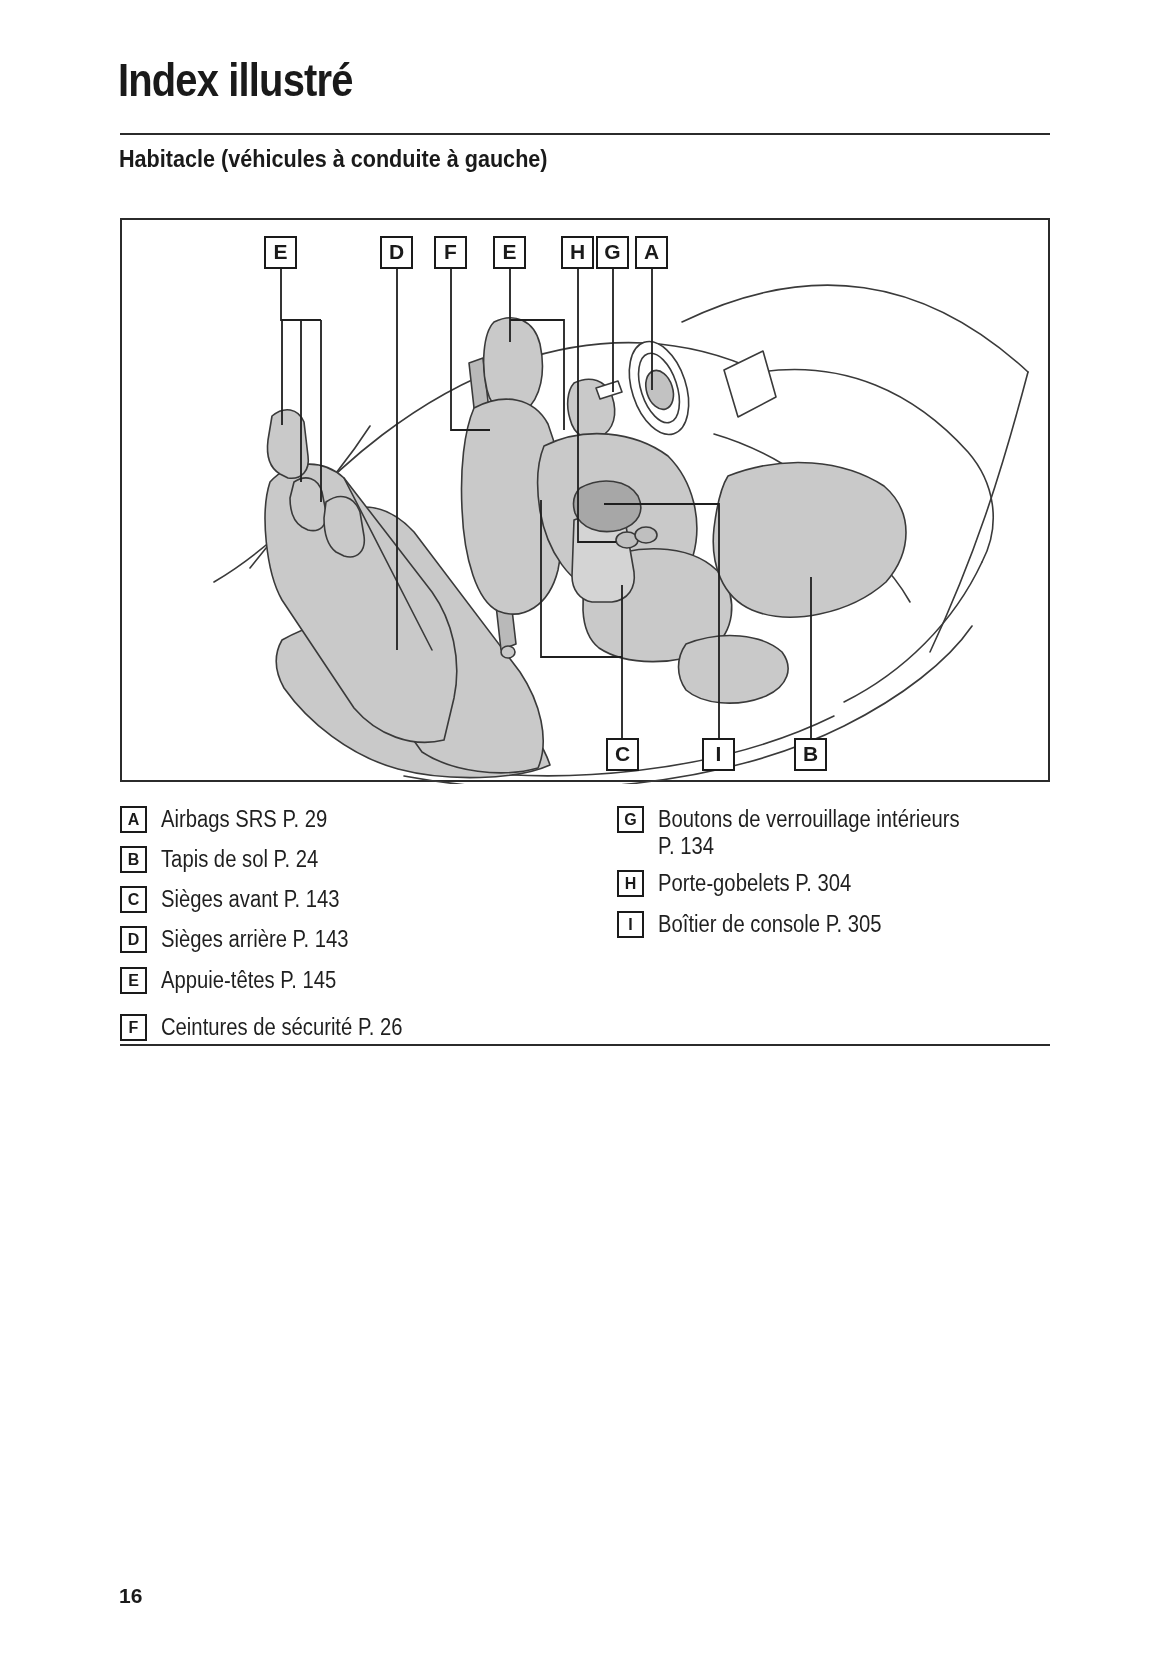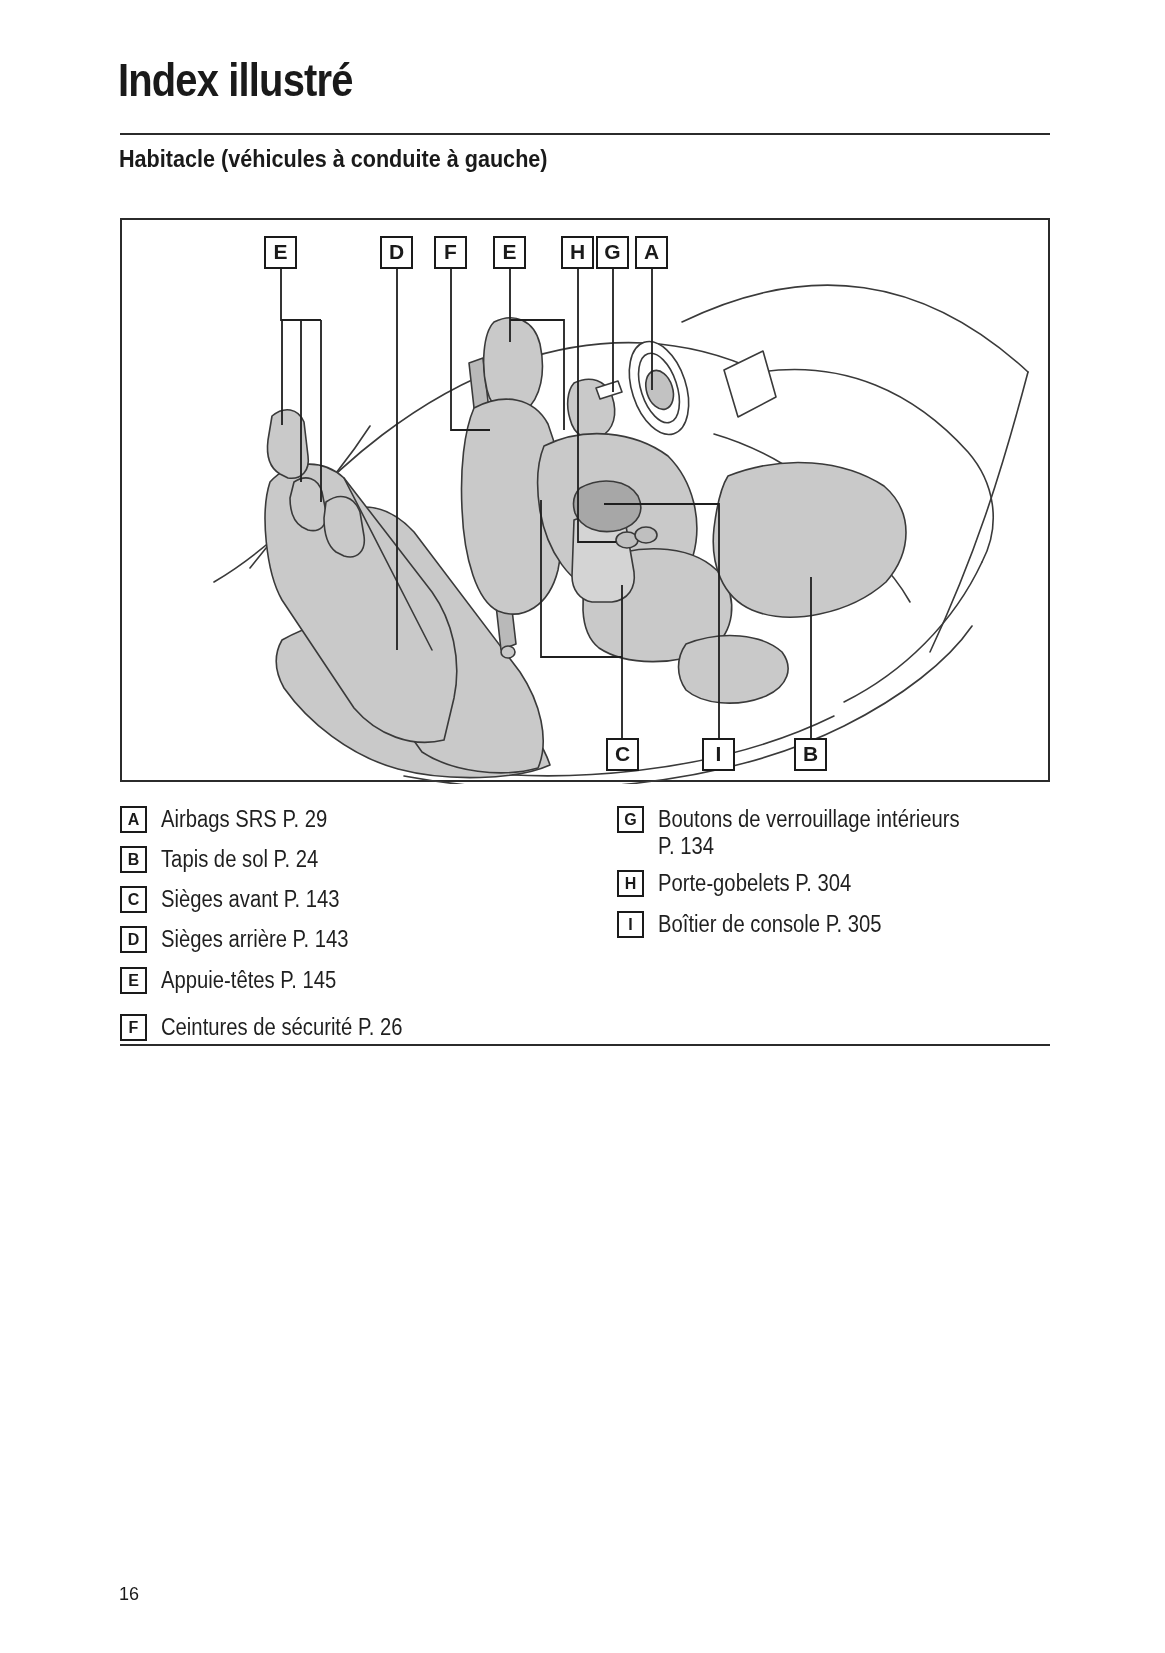--- a/index.html
+++ b/index.html
@@ -35,21 +35,21 @@
   .legend-row{position:absolute;display:flex;align-items:flex-start;}
   .key-box{
     width:27px;height:27px;box-sizing:border-box;border:2px solid #1a1a1a;
     text-align:center;font-size:16px;font-weight:bold;line-height:23px;flex:0 0 27px;
   }
   .legend-label{
     margin-left:14px;font-size:23px;line-height:27px;color:#1f1f1f;
     display:inline-block;transform:scaleX(.88);transform-origin:left top;white-space:nowrap;
   }
   .legend-label .l2{display:block;}
-  .page-number{left:119px;top:1584px;font-size:18px;font-weight:normal;}
+  .page-number{left:119px;top:1584px;font-size:21px;font-weight:bold;}
 </style>
 </head>
 <body>
 
 <div class="abs page-title">Index illustré</div>
 <div class="abs rule rule-top"></div>
 <div class="abs section-heading">Habitacle (véhicules à conduite à gauche)</div>
 
 <div class="abs diagram-frame">
   <svg width="930" height="564" viewBox="0 0 930 564">

